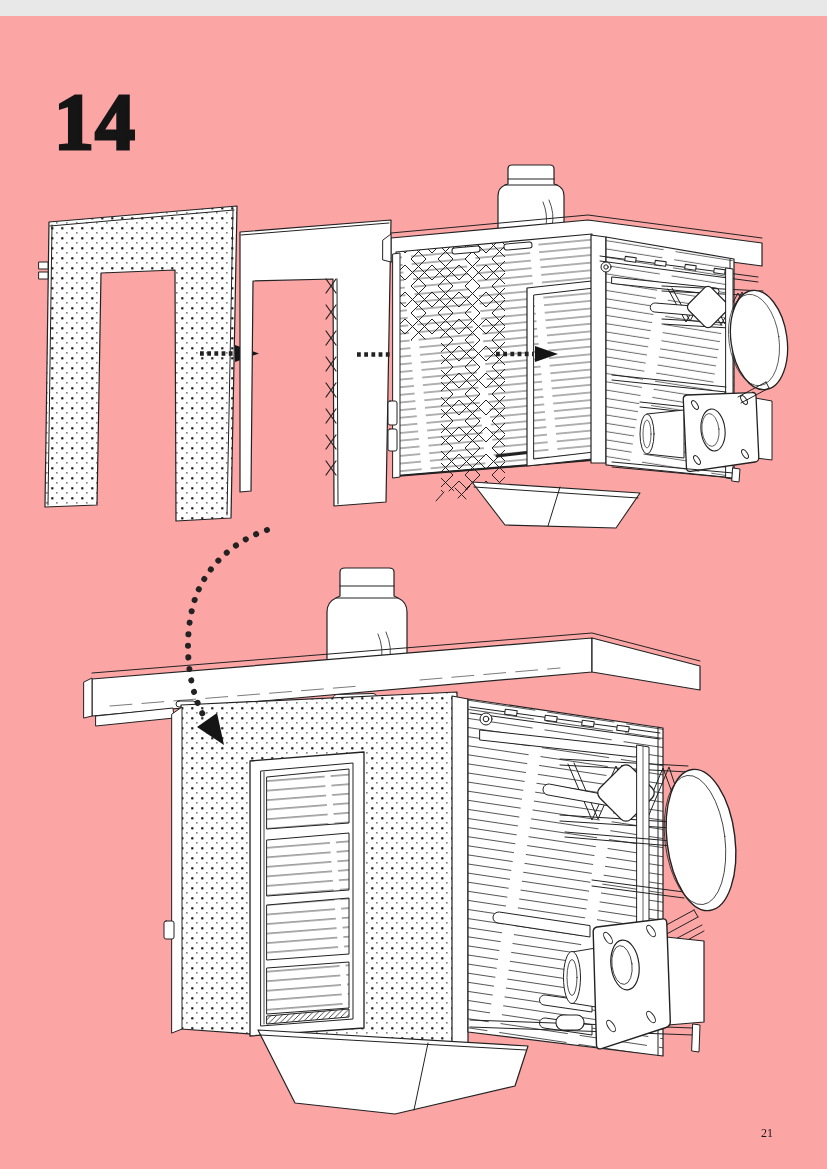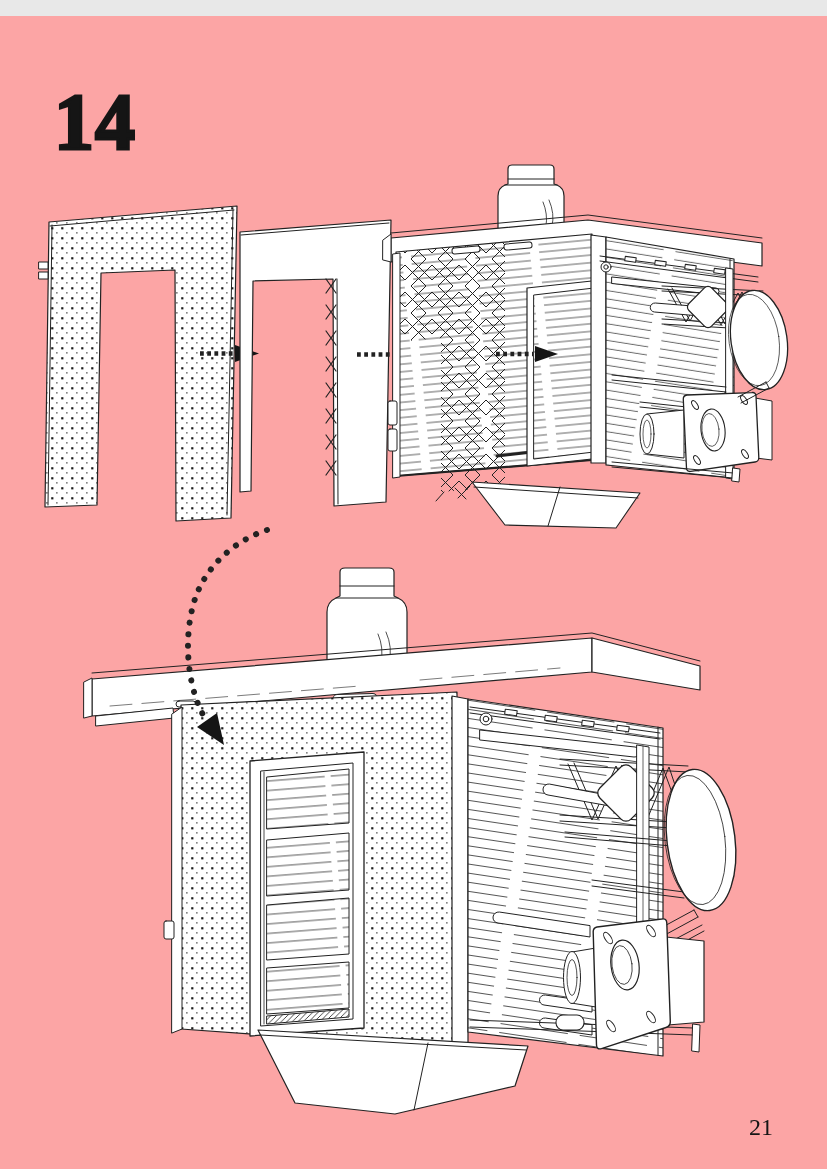--- a/index.html
+++ b/index.html
@@ -9,21 +9,21 @@
     font-family:Liberation Serif, serif;color:#151515;
   }
   .step-number{
     position:absolute;left:54px;top:70px;
     font-size:80px;line-height:0.9;font-weight:bold;
     letter-spacing:1px;color:#151515;
     -webkit-text-stroke:3px #151515;
   }
   .page-number{
     position:absolute;right:54px;bottom:44px;
-    font-size:24px;color:#151515;
+    font-size:12px;color:#151515;
   }
   .illustration{position:absolute;inset:0;}
   svg{display:block;}
 </style>
 </head>
 <body>
 
 <div class="page">
 
   <div class="step-number">14</div>

